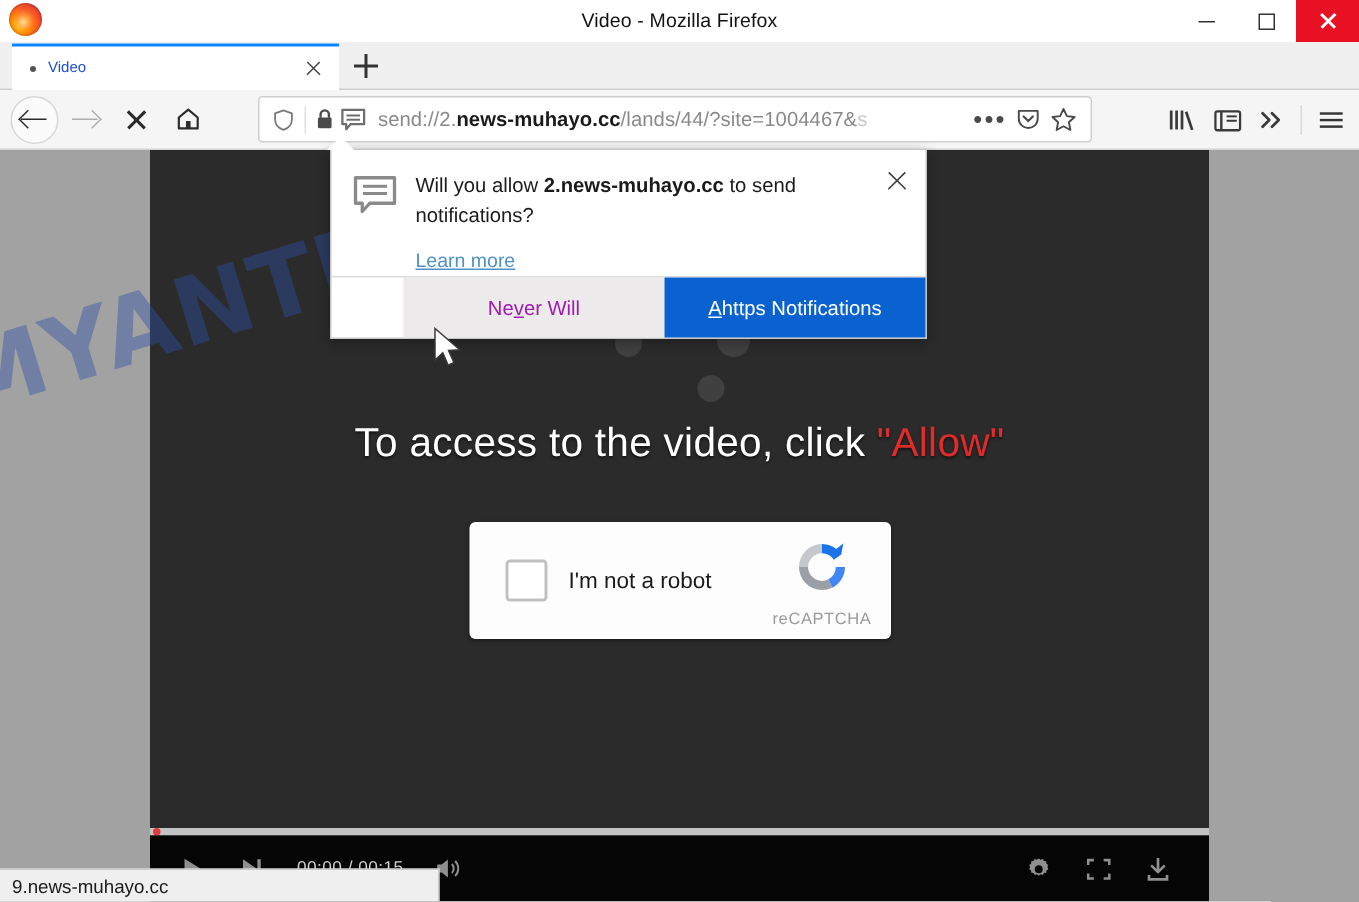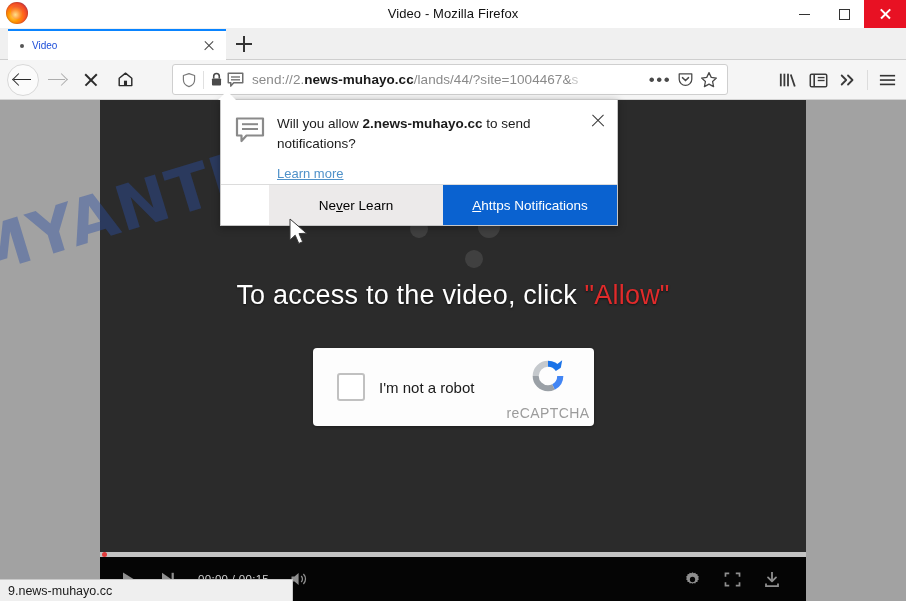--- a/index.html
+++ b/index.html
@@ -171,21 +171,21 @@
     background: #fdfdfd; border-radius: 4px; box-shadow: 0 1px 3px rgba(0,0,0,.35);
     display: flex; align-items: center;
   }
   .rc-box {
     width: 28px; height: 28px; border: 2px solid #c1c1c1; border-radius: 3px;
     background: #fff; margin-left: 24px; flex: none;
   }
   .rc-label { font-size: 15px; color: #1a1a1a; margin-left: 14px; flex: 1 1 auto; }
   .rc-brand { width: 84px; text-align: center; flex: none; margin-right: 4px; }
   .rc-logo { width: 46px; height: 46px; margin: 0 auto; display:block; }
-  .rc-name { font-size: 14px; color: #9b9b9b; letter-spacing: .4px; margin-top: 6px; }
+  .rc-name { font-size: 11px; color: #9b9b9b; letter-spacing: .4px; margin-top: 6px; }
 
   
   .scrubber {
     position: absolute; left: 0; top: 452px; width: 706px; height: 5px; background: #c3c3c3;
   }
   .scrub-dot { position: absolute; left: 2px; top: 0px; width: 5px; height: 5px; background: #e03a3a; border-radius:50%; }
   .controls {
     position: absolute; left: 0; top: 457px; width: 706px; height: 44px; background: #050505;
     display: flex; align-items: center;
   }
@@ -226,21 +226,21 @@
   .dh-close::before, .dh-close::after {
     content: ""; position: absolute; left: 1px; top: 8.3px; width: 16px; height: 1.4px; background: #3a3a3a;
   }
   .dh-close::before { transform: rotate(45deg); }
   .dh-close::after  { transform: rotate(-45deg); }
   .dh-buttons { position: absolute; left: 0; bottom: 0; width: 100%; height: 41px; display: flex; border-top: 1px solid #dcdcdc; }
   .dh-btn {
     flex: 1 1 50%; display: flex; align-items: center; justify-content: center;
     font-size: 13.5px;
   }
-  .dh-btn.secondary { background: #eceaea; color: #000000; margin-left: 48px; }
+  .dh-btn.secondary { background: #eceaea; color: #a21caf; margin-left: 48px; }
   .dh-btn.primary   { background: #0a62d0; color: #ffffff; }
   .akey { text-decoration: underline; }
 
   
   .cursor {
     position: absolute; left: 288px; top: 218px; width: 22px; height: 30px; z-index: 60;
   }
 
   
   .statusbar {
@@ -453,21 +453,21 @@
       <div class="dh-text-wrap">
         <div class="dh-msg"><span>Will you allow </span><b>2.news-muhayo.cc</b><span> to send notifications?</span></div>
         <a class="dh-learn" href="#">Learn more</a>
       </div>
       <div class="dh-close"></div>
     </div>
     <div class="dh-buttons">
       <div class="dh-btn secondary">
           <span>Ne</span>
           <span class="akey">v</span>
-          <span>er Learn</span>
+          <span>er Will</span>
         </div>
       <div class="dh-btn primary">
           <span></span>
           <span class="akey">A</span>
           <span>https Notifications</span>
         </div>
     </div>
   </div>
 
   <svg class="cursor" viewBox="0 0 22 30">

